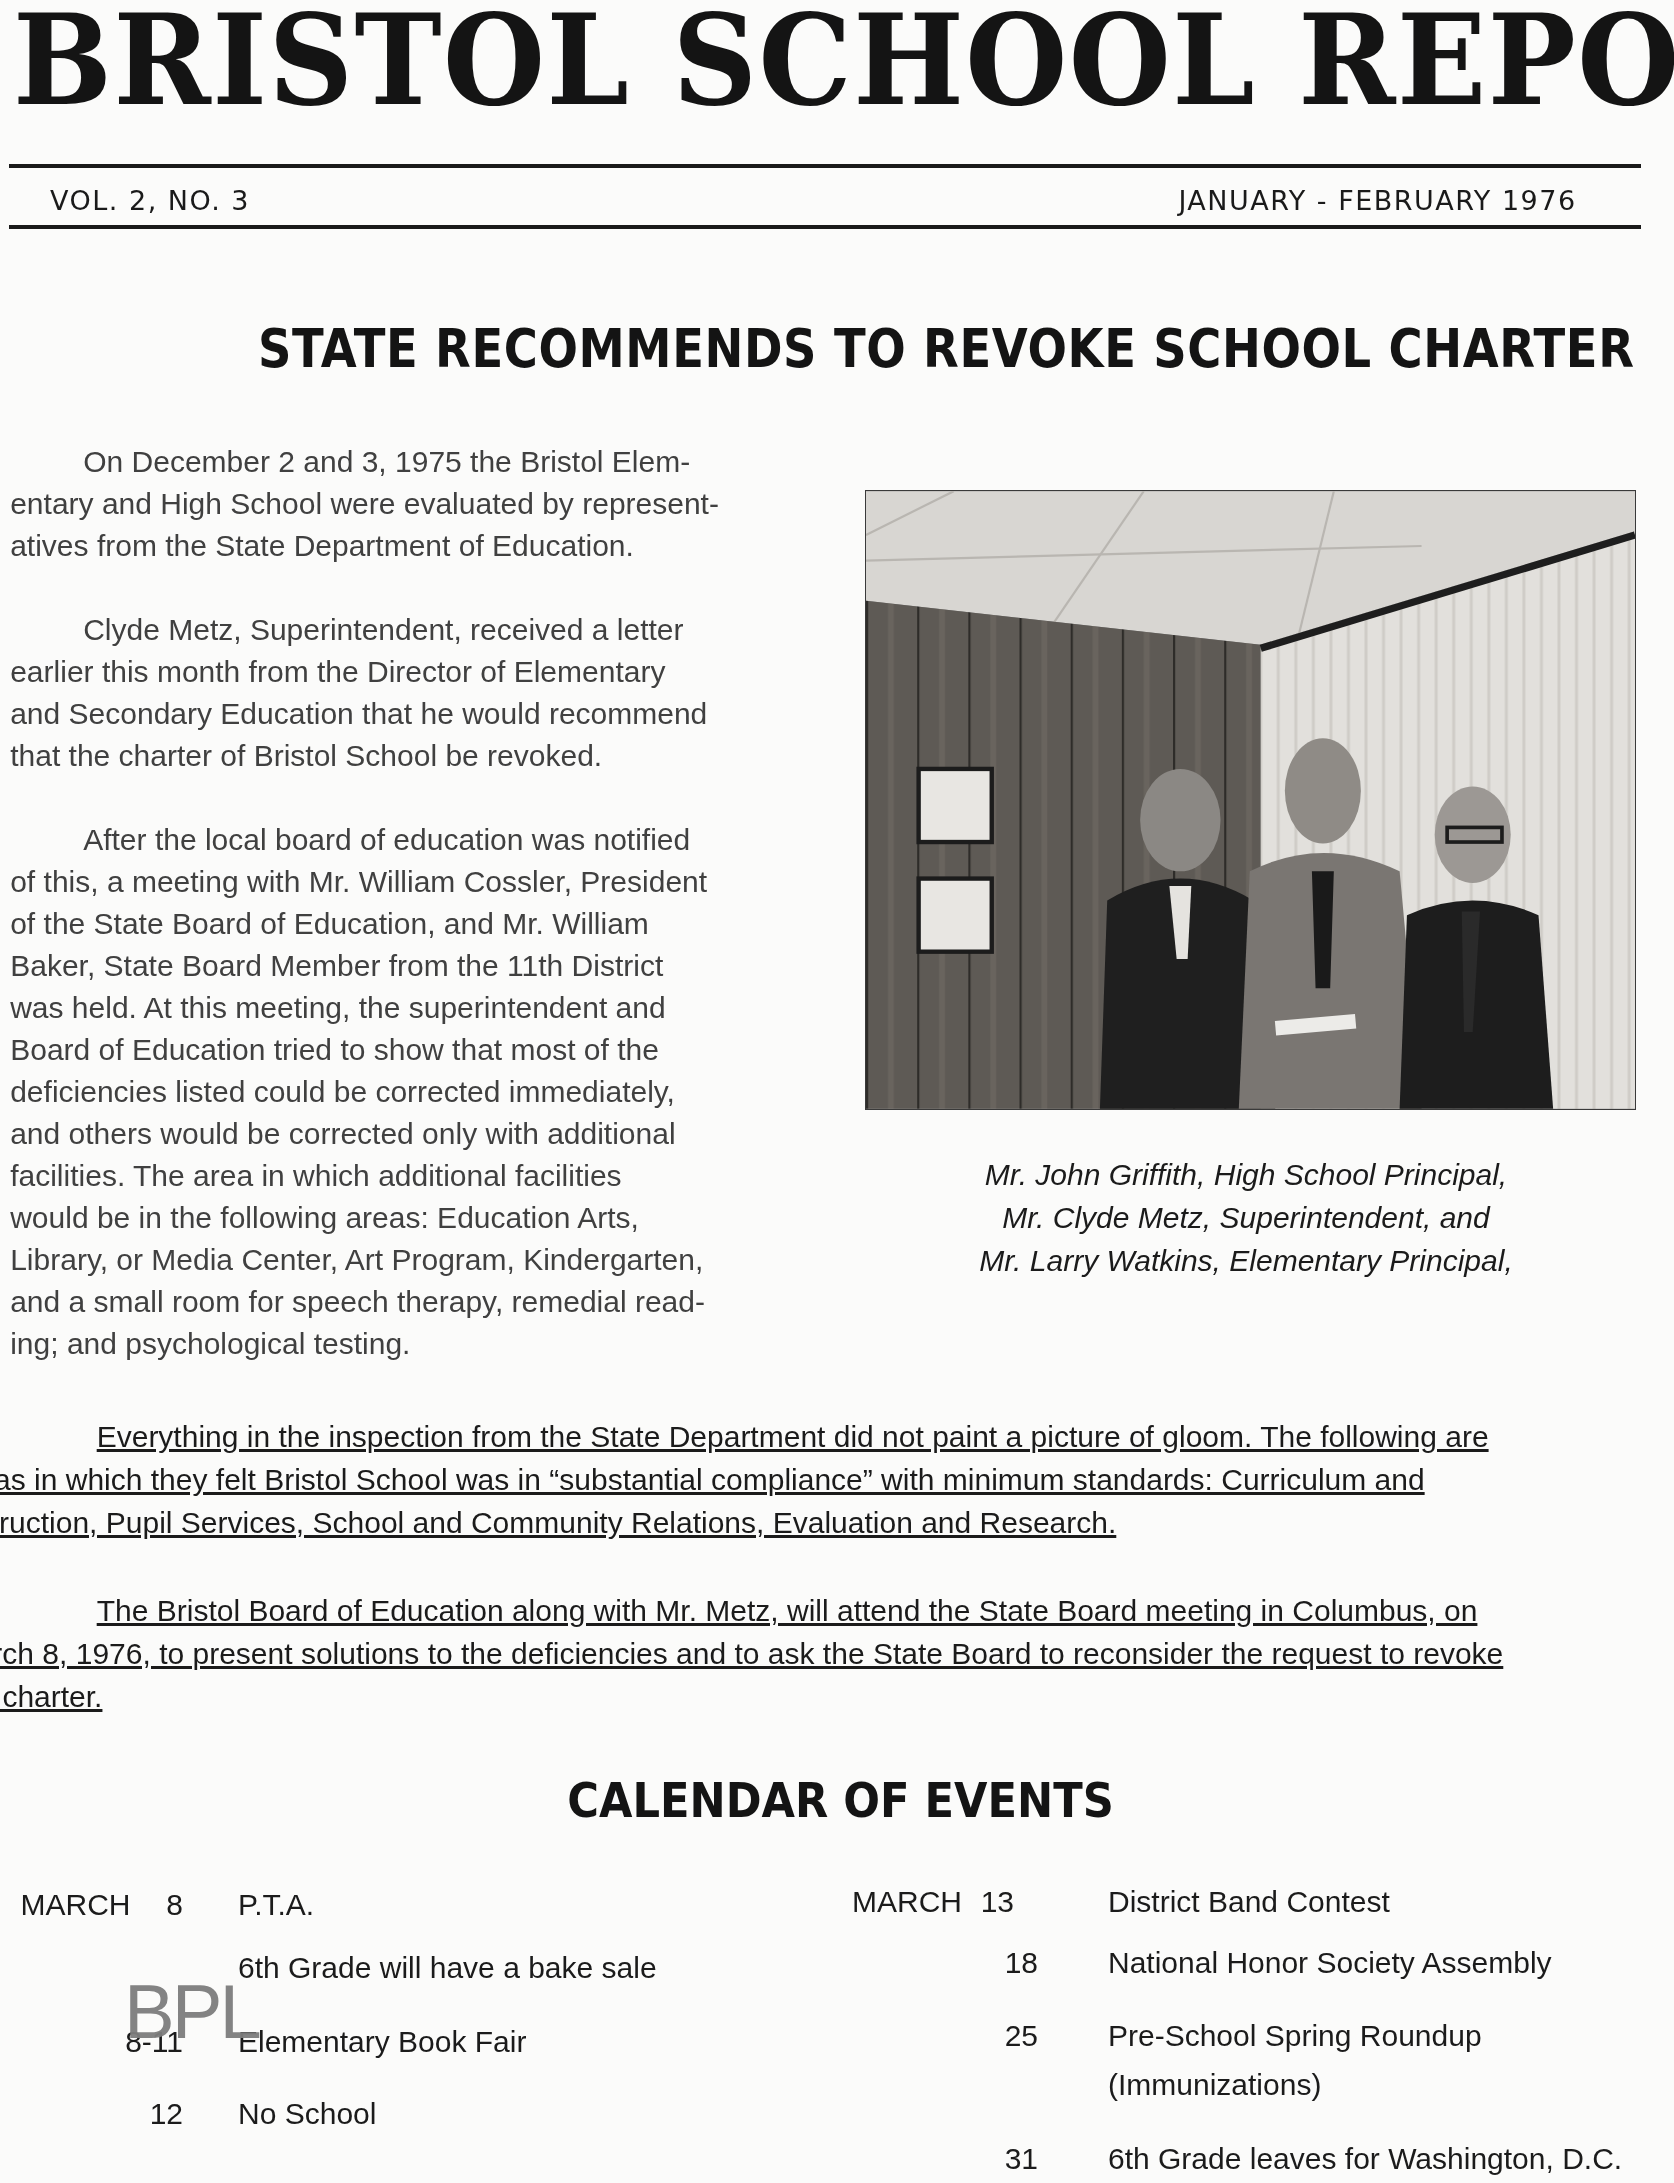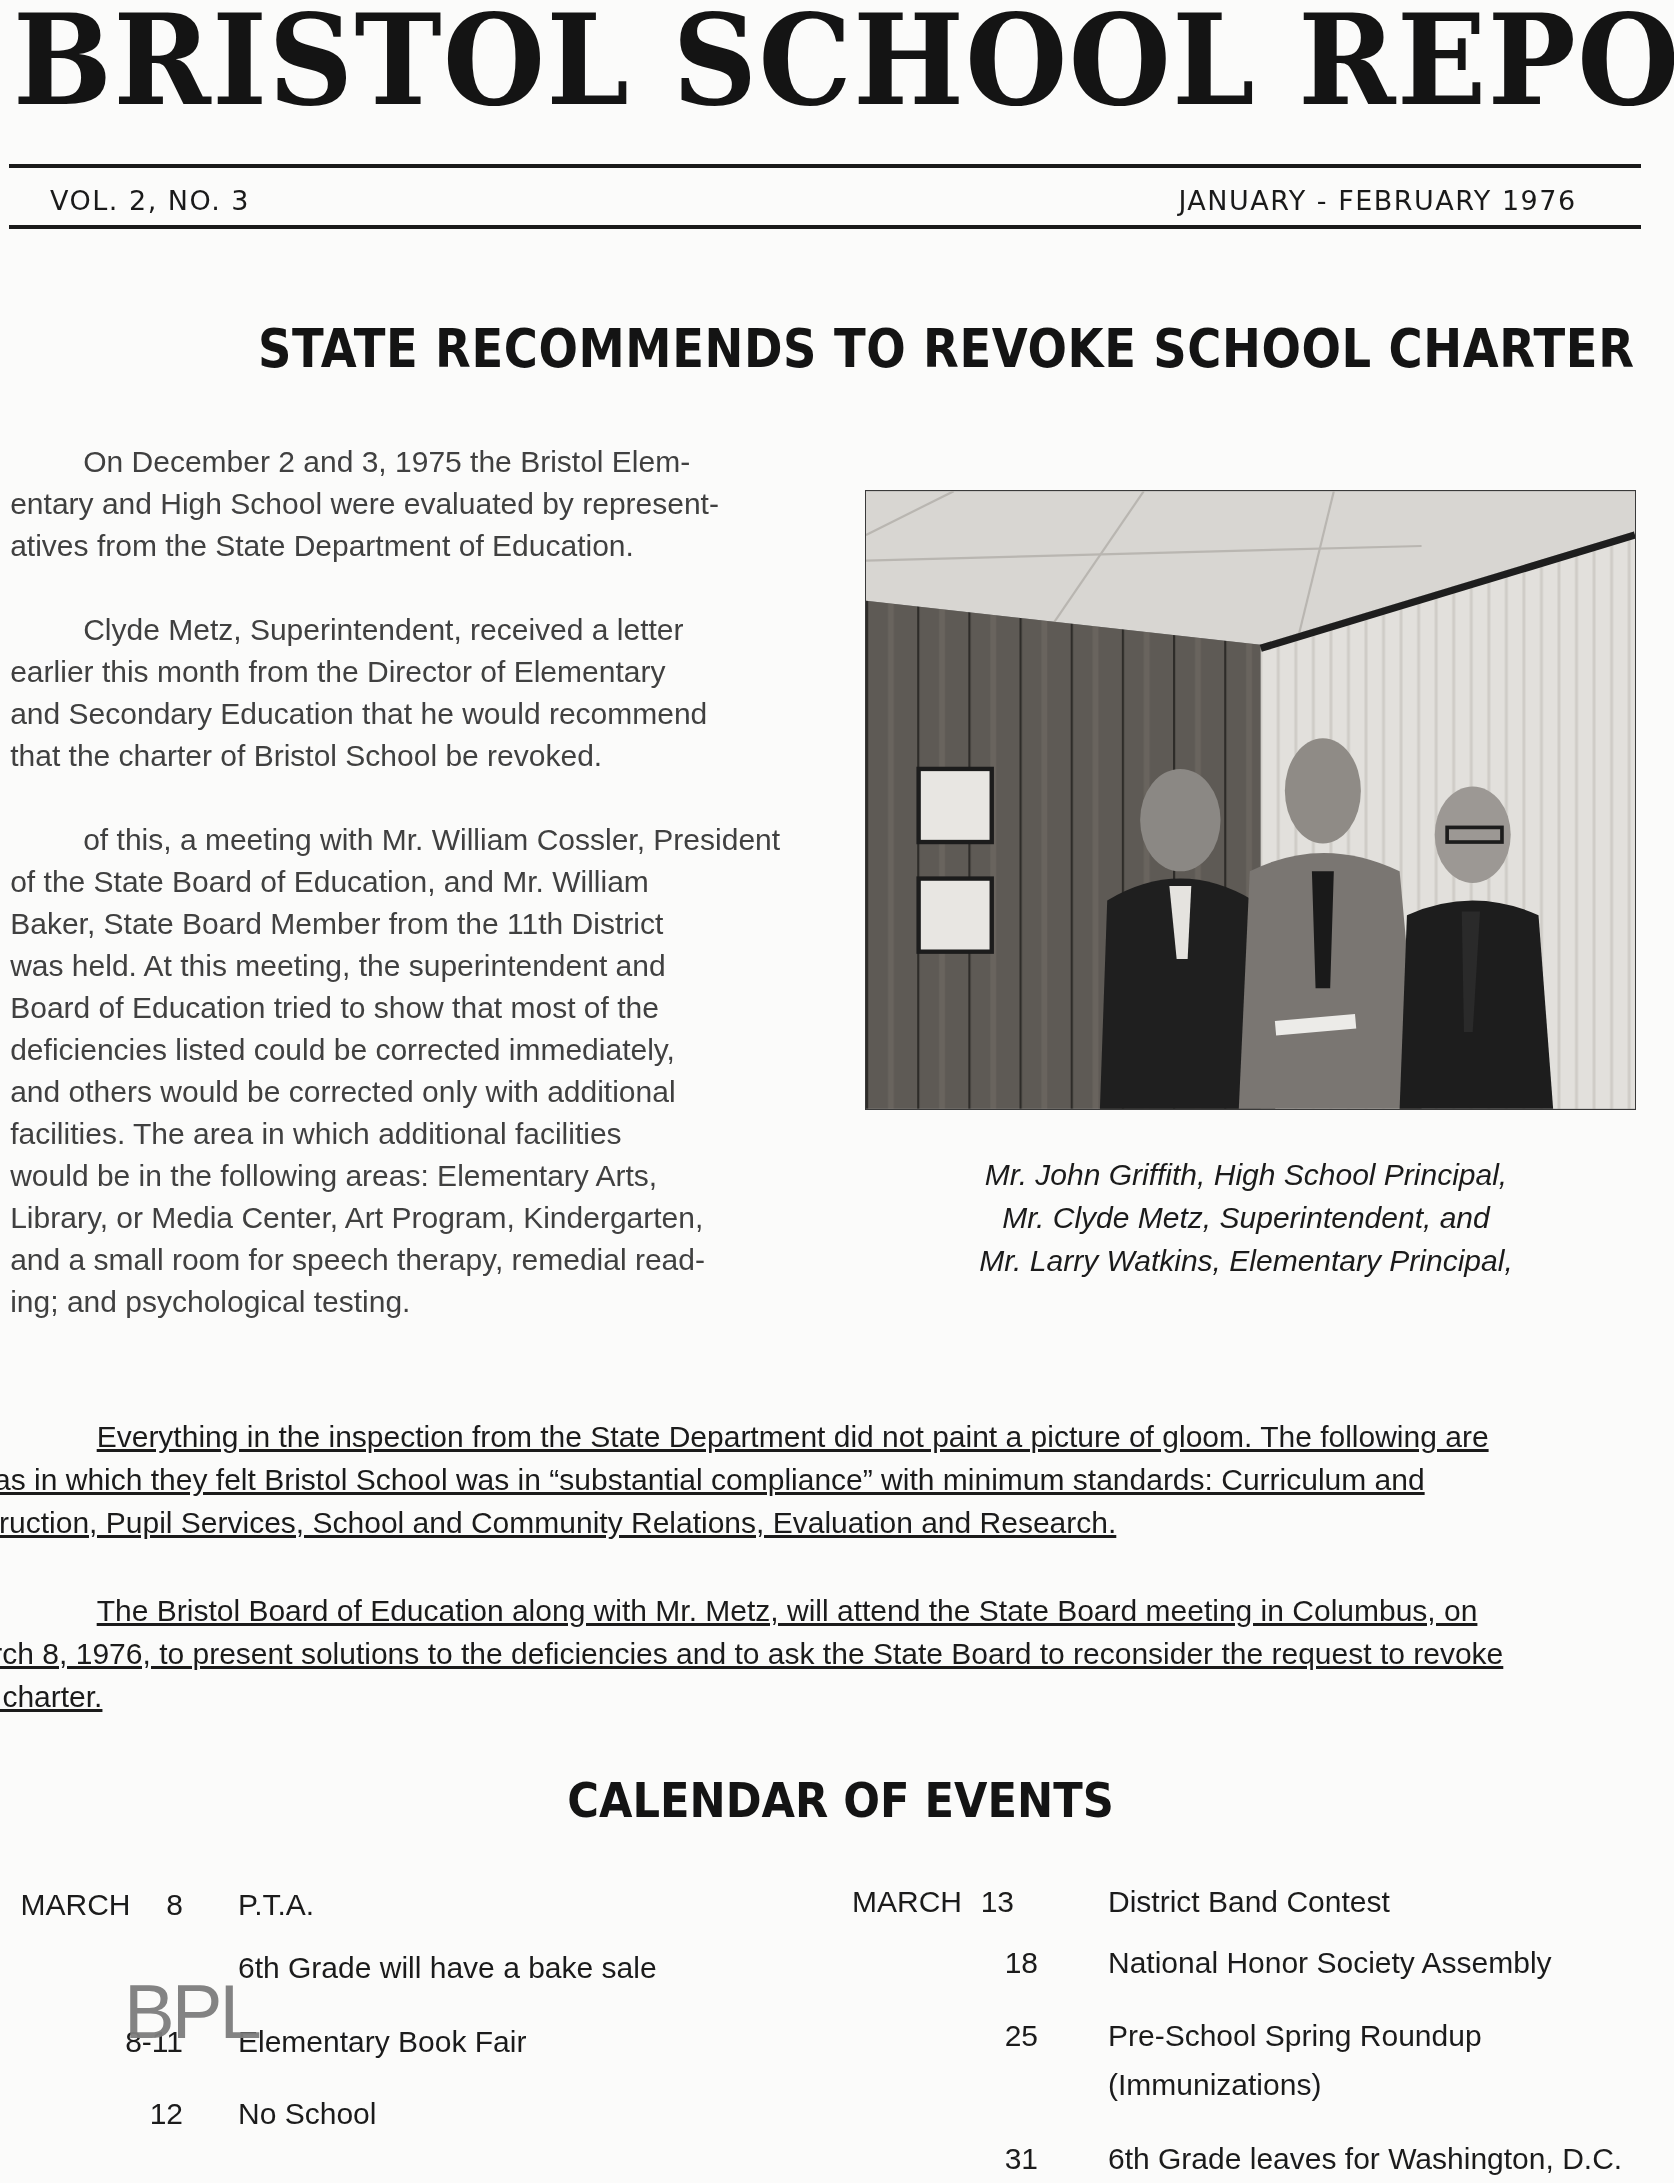--- a/index.html
+++ b/index.html
@@ -77,29 +77,30 @@
     <span>entary and High School were evaluated by represent-</span>
     <span>atives from the State Department of Education.</span>
   </p>
   <p>
     <span>Clyde Metz, Superintendent, received a letter</span>
     <span>earlier this month from the Director of Elementary</span>
     <span>and Secondary Education that he would recommend</span>
     <span>that the charter of Bristol School be revoked.</span>
   </p>
   <p>
+    <span>After the local board of education was notified</span>
     <span>of this, a meeting with Mr. William Cossler, President</span>
     <span>of the State Board of Education, and Mr. William</span>
     <span>Baker, State Board Member from the 11th District</span>
     <span>was held.  At this meeting, the superintendent and</span>
     <span>Board of Education tried to show that most of the</span>
     <span>deficiencies listed could be corrected immediately,</span>
     <span>and others would be corrected only with additional</span>
     <span>facilities.  The area in which additional facilities</span>
-    <span>would be in the following areas:  Elementary Arts,</span>
+    <span>would be in the following areas:  Education Arts,</span>
     <span>Library, or Media Center, Art Program, Kindergarten,</span>
     <span>and a small room for speech therapy, remedial read-</span>
     <span>ing; and psychological testing.</span>
   </p>
 </div>
 
 <div class="abs photo" aria-label="Black-and-white photo of three men in suits reviewing a document in a wood-paneled office with curtains">
   <svg width="769" height="618" viewBox="0 0 1052 845" xmlns="http://www.w3.org/2000/svg">
     <defs>
       <pattern id="wood" width="70" height="845" patternUnits="userSpaceOnUse">

